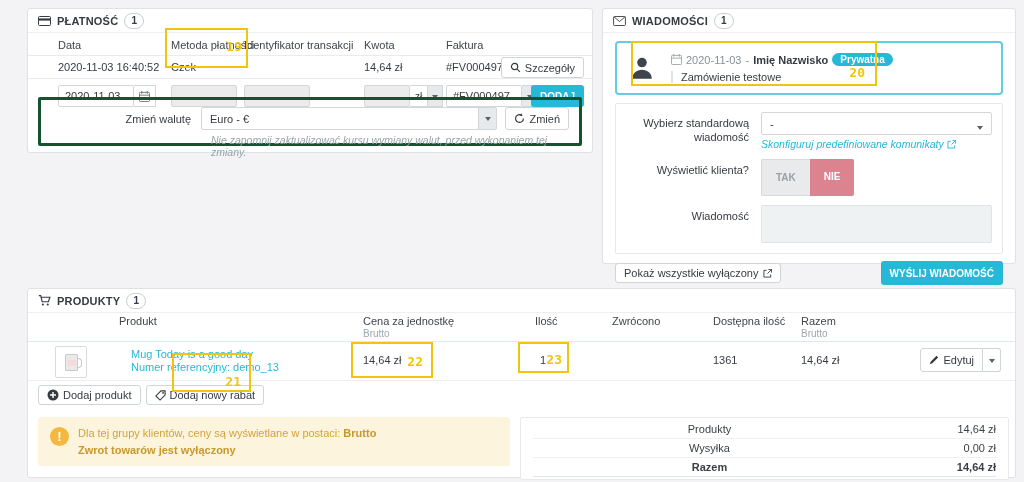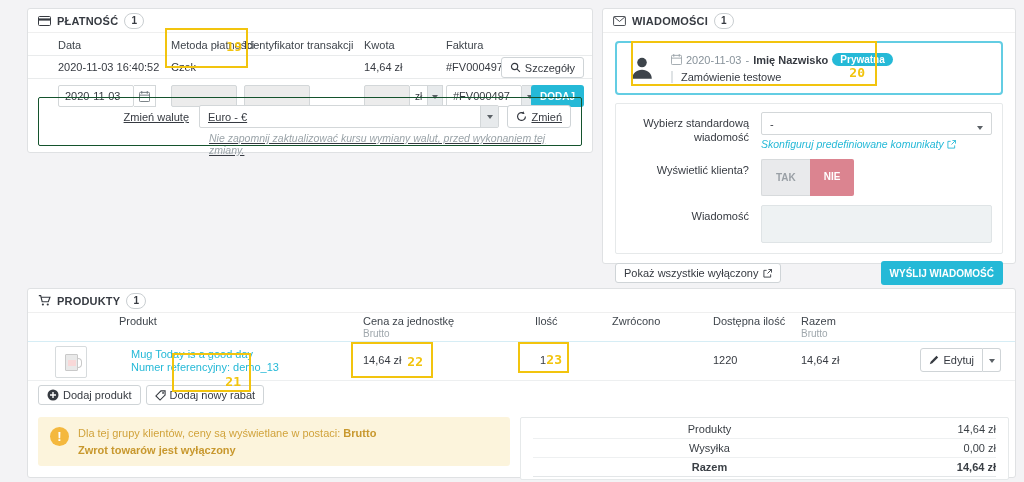--- a/index.html
+++ b/index.html
@@ -60,21 +60,21 @@
   .inp-white { background:#fff; padding:0 6px; font-size:11px; color:#363a41; }
   .addon {
     position:absolute; top:0; height:22px; display:flex; align-items:center; justify-content:center;
     border:1px solid #d3d7d9; border-left:none; background:#fff; font-size:10px;
   }
   .addon-gray { background:#e7eaec; }
   .caret { width:0; height:0; border:3.5px solid transparent; border-top:4.5px solid #5b6166; margin-top:4px; }
 
   .currency-box {
     position:absolute; left:10px; right:10px; top:88px; bottom:6px;
-    border:1px solid #14532d; border-radius:2px; padding:7px 10px 0 10px;text-decoration:underline;
+    border:3px solid #14532d; border-radius:2px; padding:7px 10px 0 10px;
   }
   .currency-row { display:flex; align-items:center; }
   .currency-label { width:150px; text-align:right; padding-right:10px; color:#363a41; }
   .select-box {
     position:relative; flex:1; height:23px; background:#fff;
     border:1px solid #d3d7d9; border-radius:2px;
     display:flex; align-items:center; padding:0 26px 0 8px; font-size:11px; cursor:pointer;
   }
   .select-box .sel-caret {
     position:absolute; right:0; top:0; width:18px; height:100%;
@@ -387,21 +387,21 @@
     </div>
 
     <div class="pr-row">
       <span class="thumb">
           <span class="mug"></span>
         </span>
       <span class="pr-abs link-product pr-col-product" style="top:6px;">Mug Today is a good day</span>
       <span class="pr-abs link-product pr-col-product" style="top:19px;">Numer referencyjny: demo_13</span>
       <span class="pr-abs pr-col-price" style="top:12px;">14,64 zł</span>
       <span class="pr-abs pr-col-qty" style="top:12px;">1</span>
-      <span class="pr-abs pr-col-available" style="top:12px;">1220</span>
+      <span class="pr-abs pr-col-available" style="top:12px;">1361</span>
       <span class="pr-abs pr-col-total" style="top:12px;">14,64 zł</span>
       <span class="edit-group">
         <button class="btn-light edit-main" style="height:24px;">
           <span class="icon">
             <svg width="10" height="10" viewBox="0 0 12 12">
                 <path d="M1 11l1-3 7-7 2 2-7 7z" fill="#363a41"></path>
               </svg>
           </span>
           <span>Edytuj</span>
         </button>

